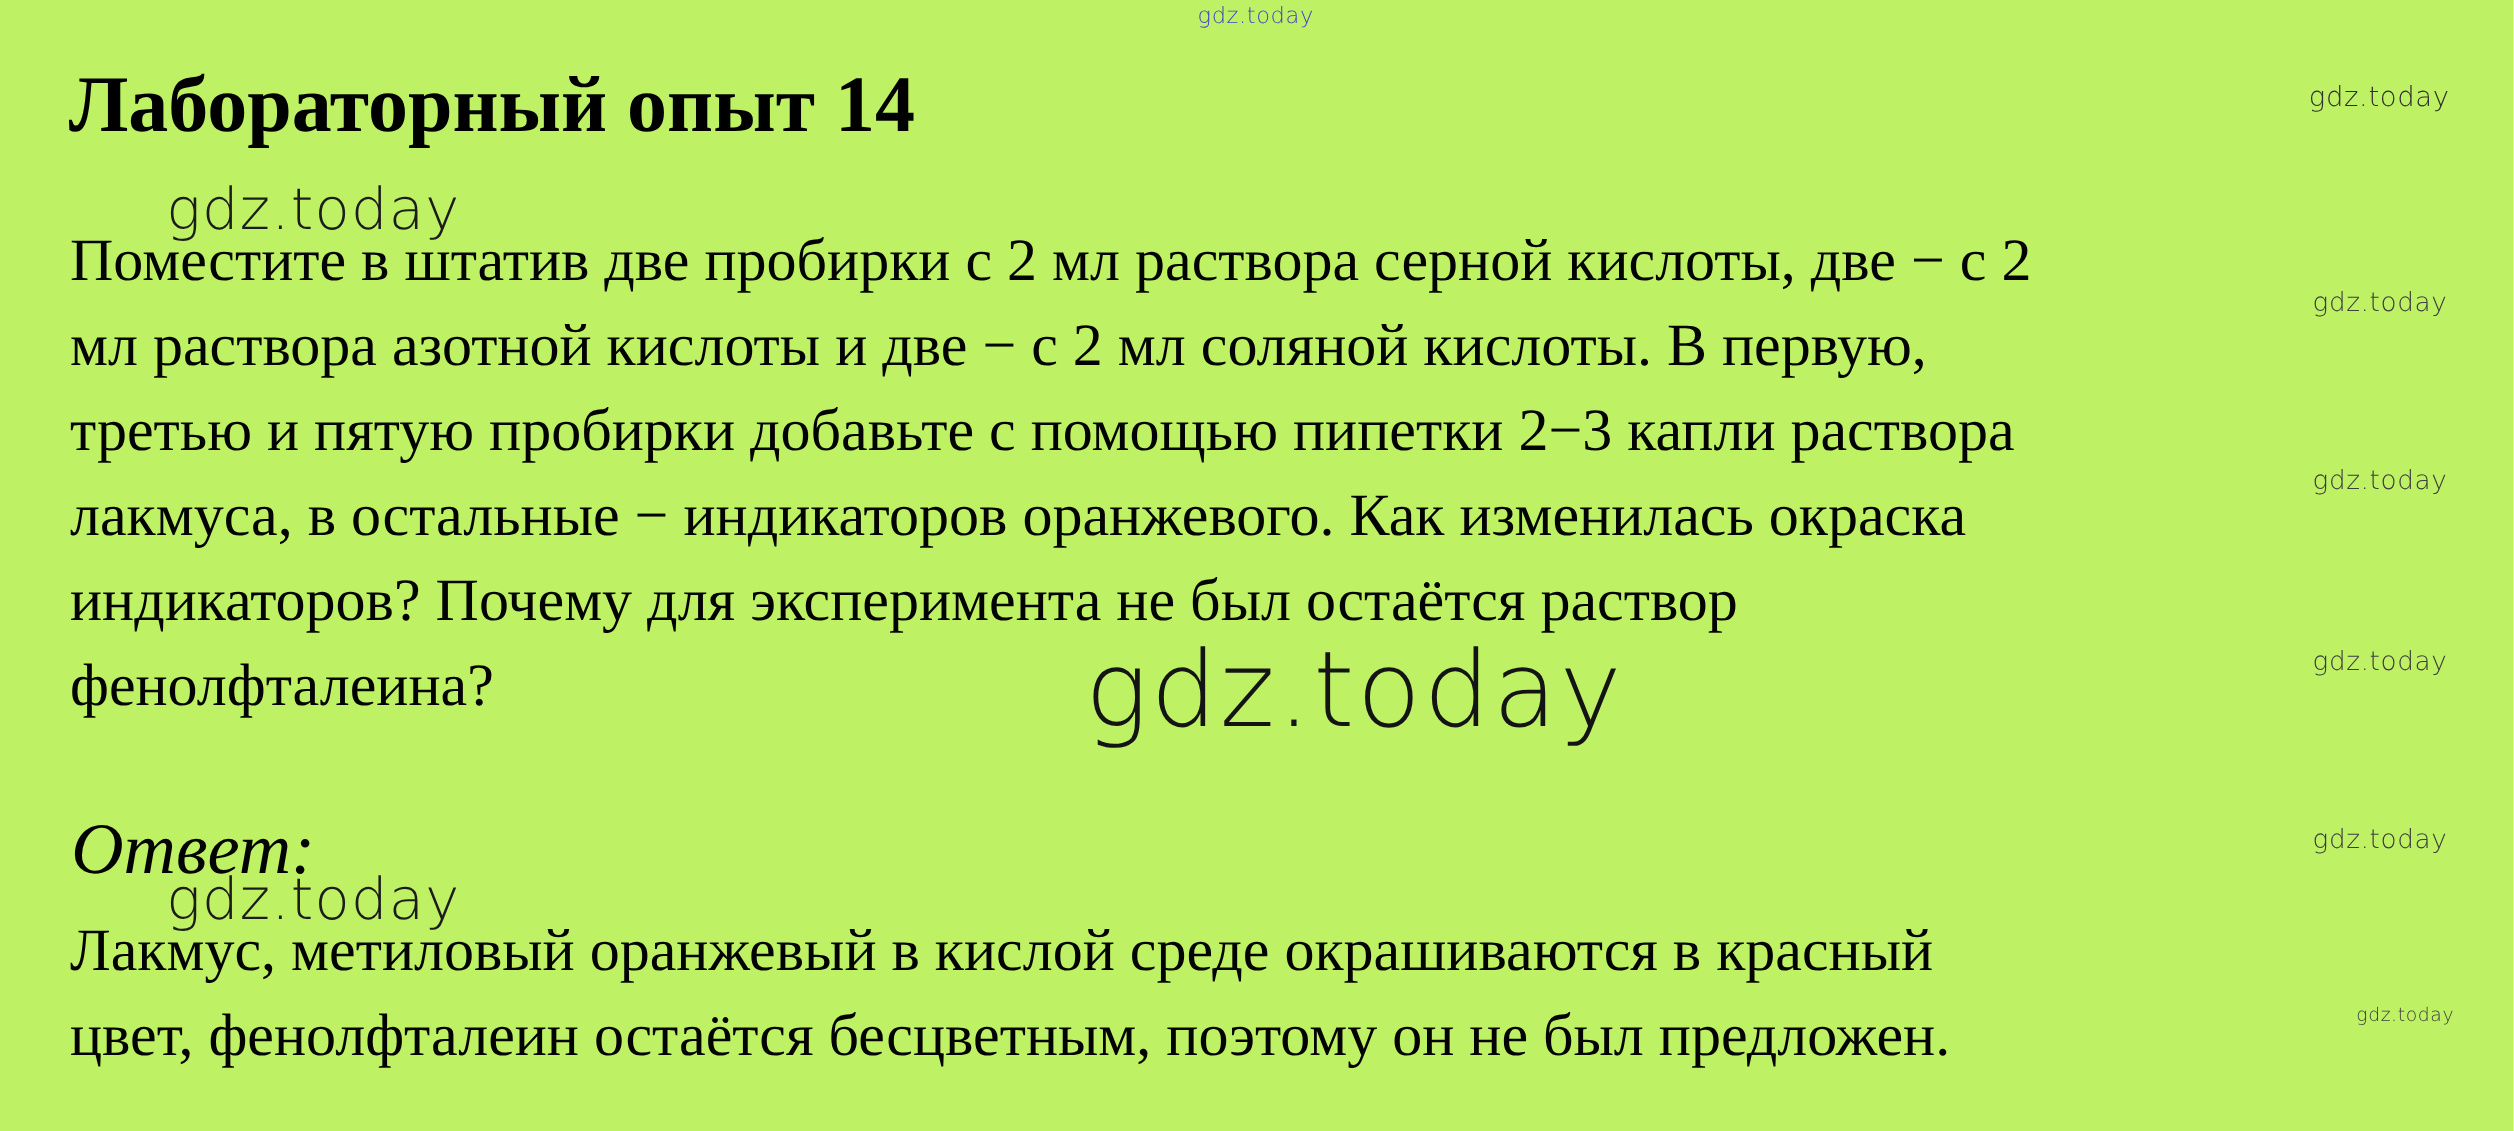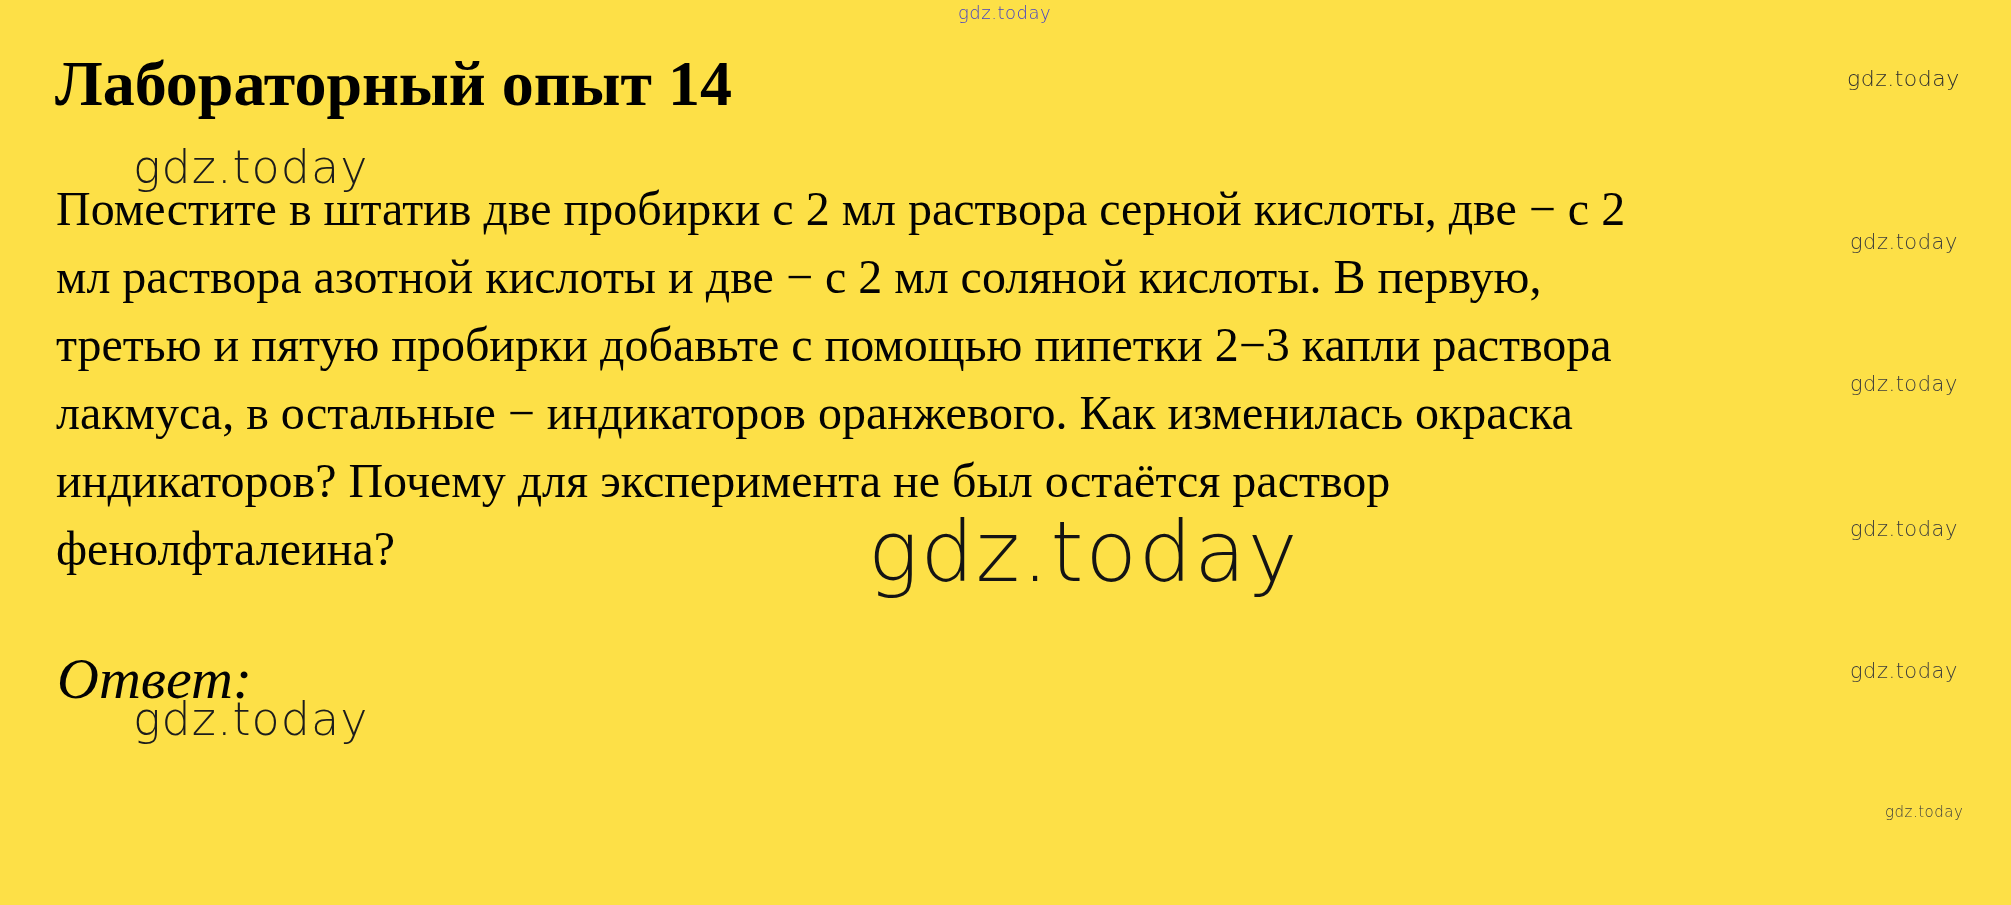--- a/index.html
+++ b/index.html
@@ -1,21 +1,21 @@
 <!DOCTYPE html>
 <html><head>
 <meta charset="utf-8">
 <style>
   * { margin: 0; padding: 0; box-sizing: border-box; }
   html, body { background: #ffffff; }
   .page {
     position: relative;
     width: 2011px;
     height: 905px;
-    background: #fde047;
+    background: #bef264;
     overflow: hidden;
     font-family: "Liberation Serif", "DejaVu Serif", serif;
     color: #000000;
   }
 
   
   .title {
     position: absolute;
     left: 55px;
     top: 50px;
@@ -145,16 +145,20 @@
   <span class="wm wm-right wm-right-2">gdz.today</span>
   <span class="wm wm-right wm-right-3">gdz.today</span>
   <span class="wm wm-right wm-right-4">gdz.today</span>
 
   <span class="wm wm-center-large">gdz.today</span>
 
   <div class="answer-label">Ответ:</div>
 
   <span class="wm wm-left-2">gdz.today</span>
 
+  <div class="answer">
+    <div class="line">Лакмус, метиловый оранжевый в кислой среде окрашиваются в красный</div>
+    <div class="line">цвет, фенолфталеин остаётся бесцветным, поэтому он не был предложен.</div>
+  </div>
 
   <span class="wm wm-bottom-right">gdz.today</span>
 
 </div>
 
 </body></html>

